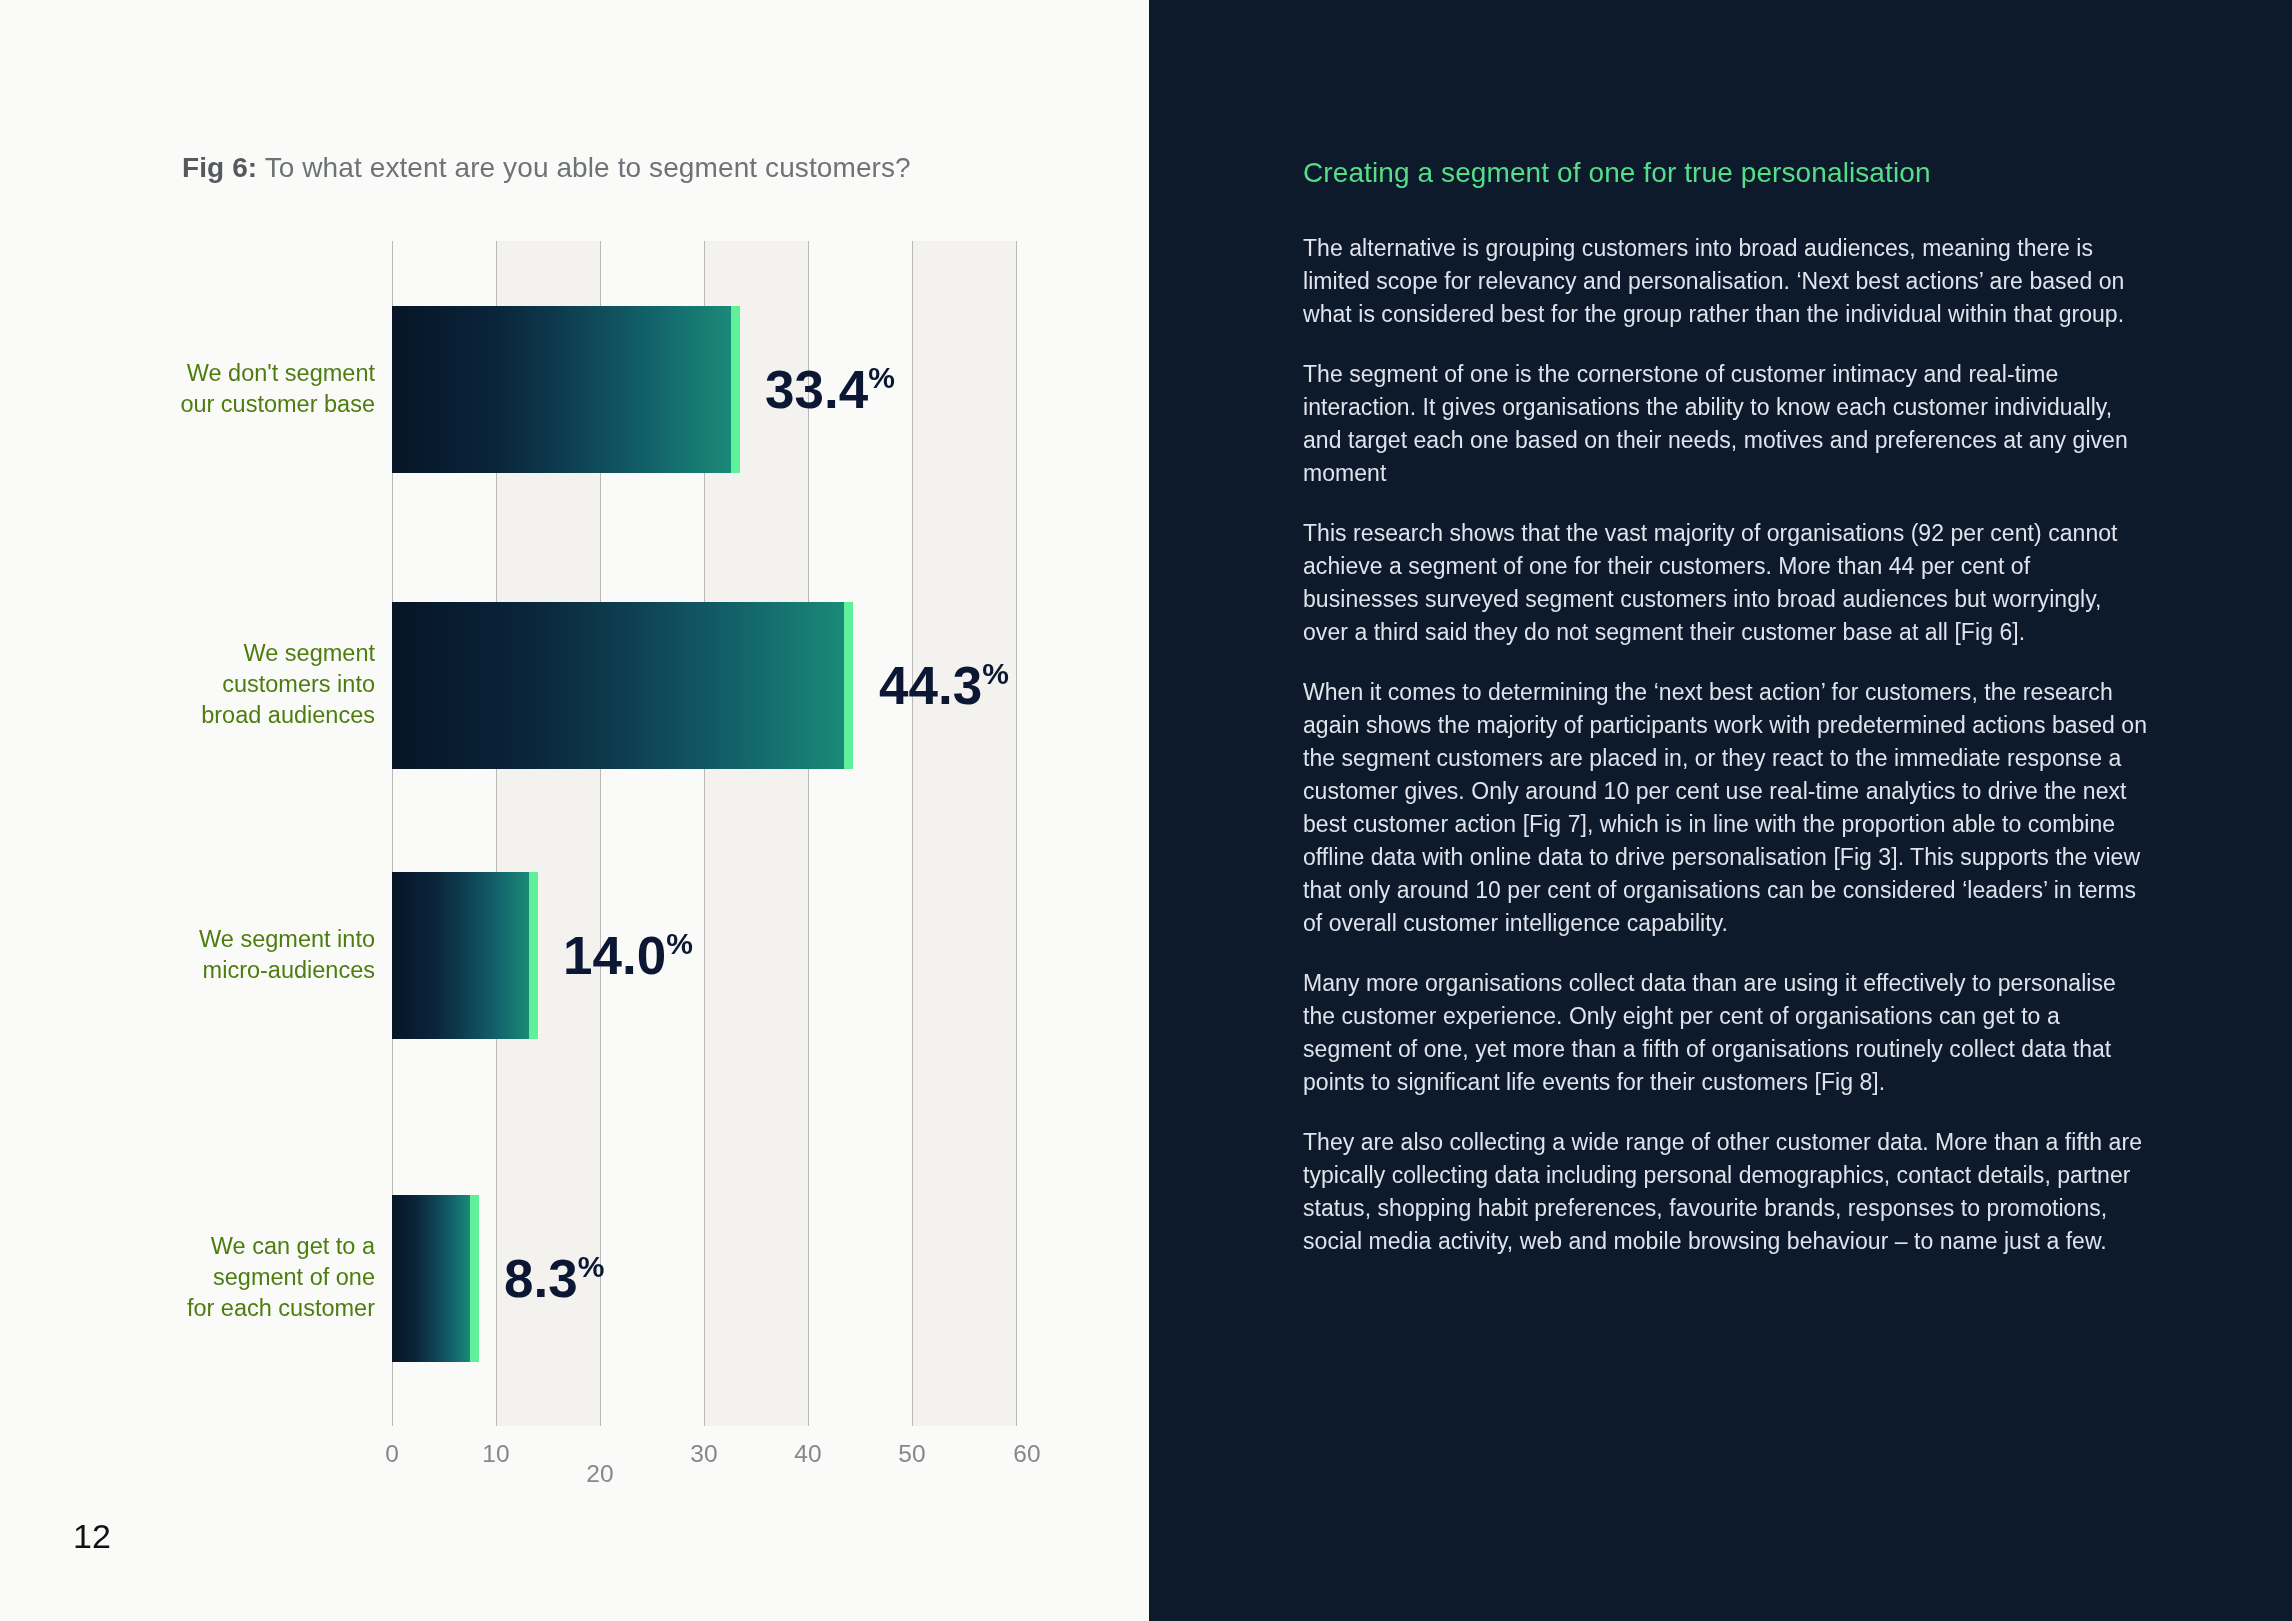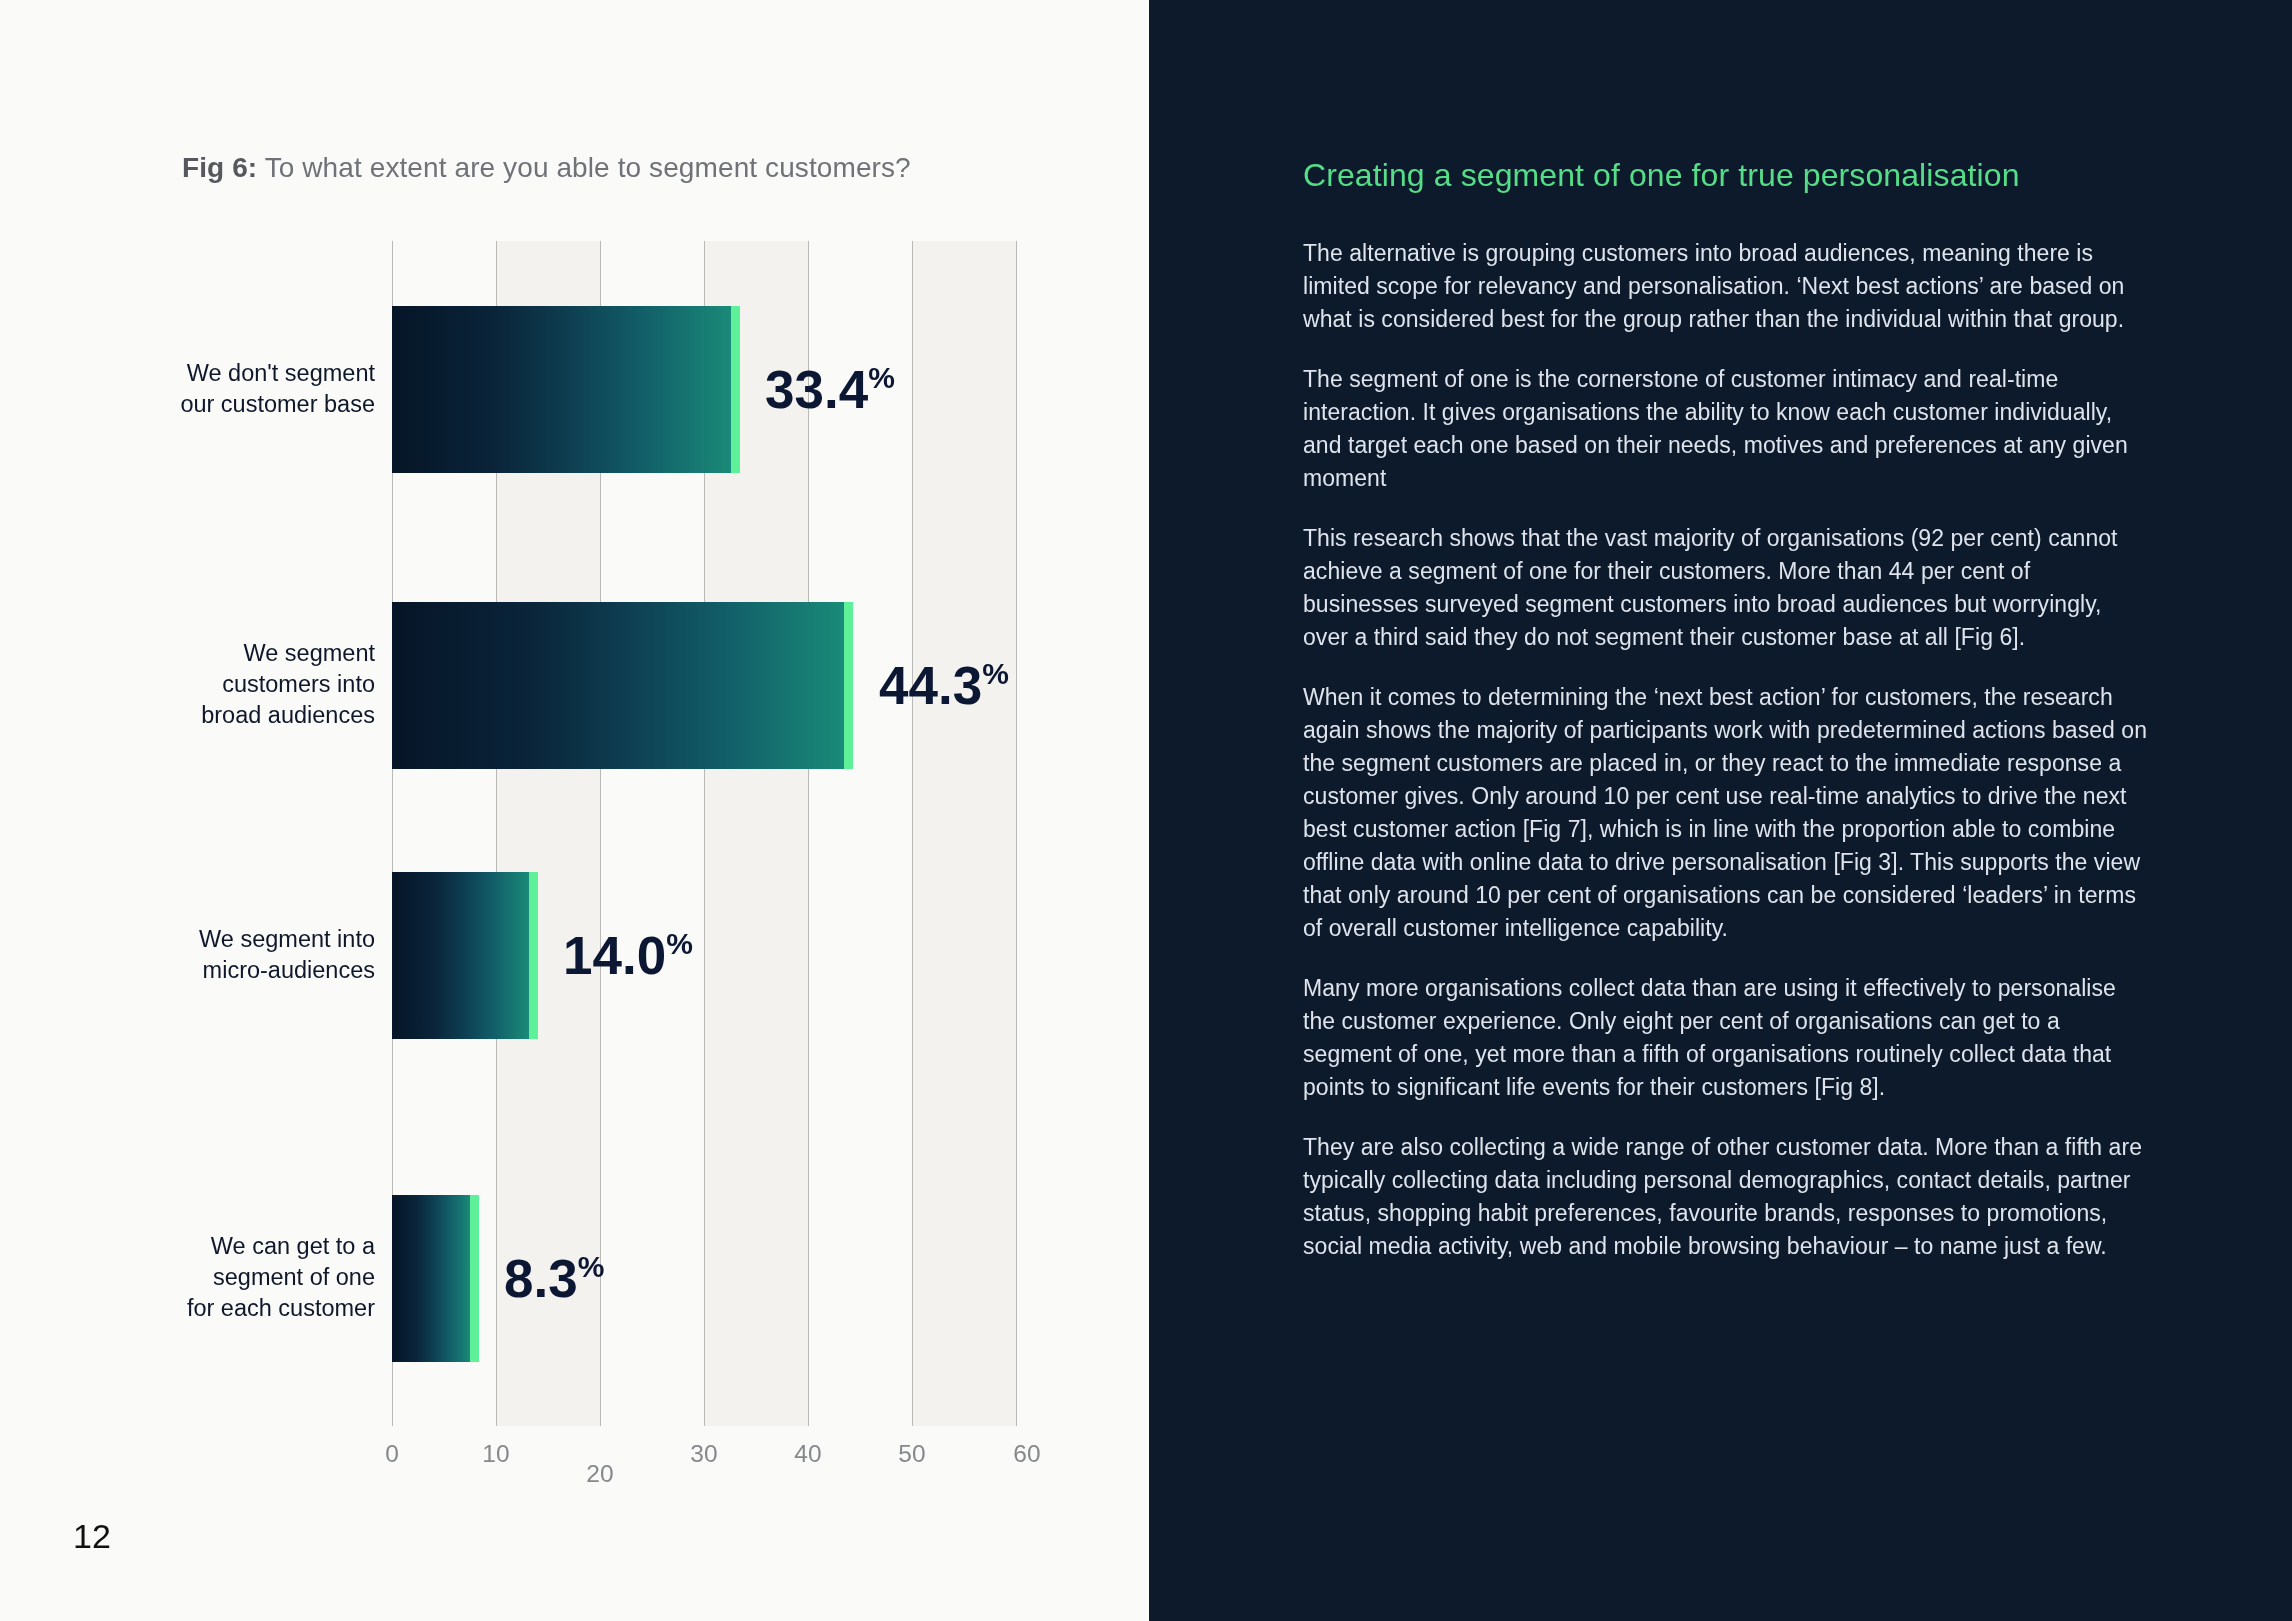--- a/index.html
+++ b/index.html
@@ -77,21 +77,21 @@
     display: flex;
     align-items: center;
   }
   .row-label {
     position: absolute;
     right: 774px;          
     width: 323px;
     text-align: right;
     font-size: 23.5px;
     line-height: 1.32;
-    color: #0f172a;
+    color: #4d7c0f;
     white-space: pre-line;
   }
   .bar-wrap {
     position: absolute;
     left: 392px;
     height: 100%;
     display: flex;
     align-items: stretch;
   }
   .bar {
@@ -152,21 +152,21 @@
     flex: 0 0 1144px;
   }
   .rp-inner {
     position: absolute;
     left: 154px;
     top: 155px;
     width: 845px;
   }
   .rp-heading {
     color: #55dd88;
-    font-size: 32px;
+    font-size: 28px;
     line-height: 1.28;
     font-weight: 400;
     margin-bottom: 41px;
     letter-spacing: 0.1px;
   }
   .rp-para {
     color: #dfe4ec;
     font-size: 23px;
     line-height: 1.44;
     margin-bottom: 26.5px;

